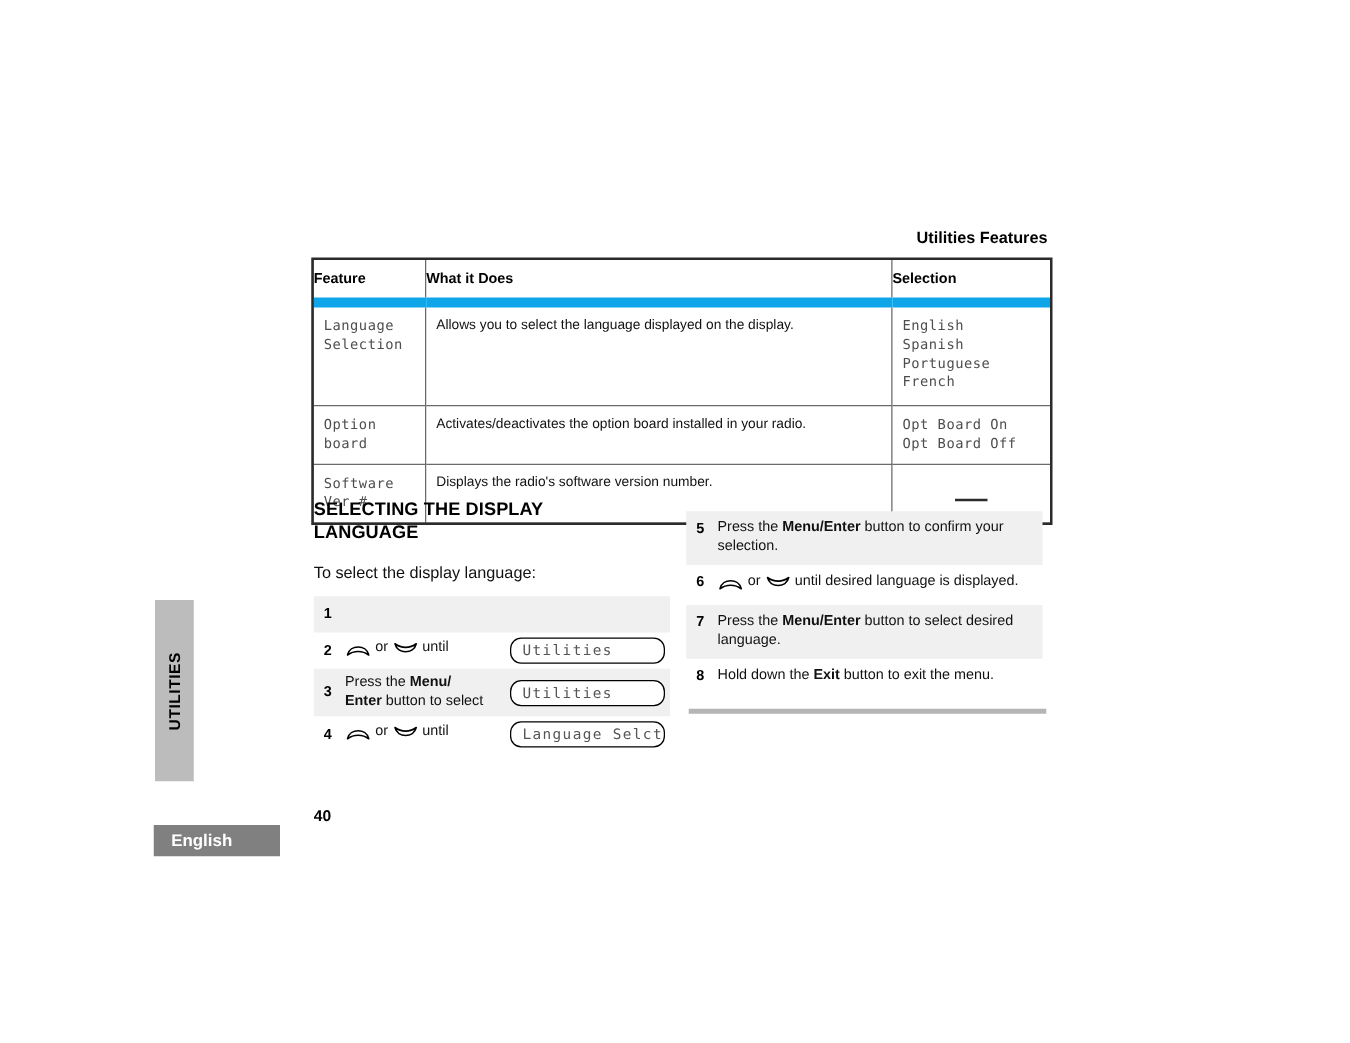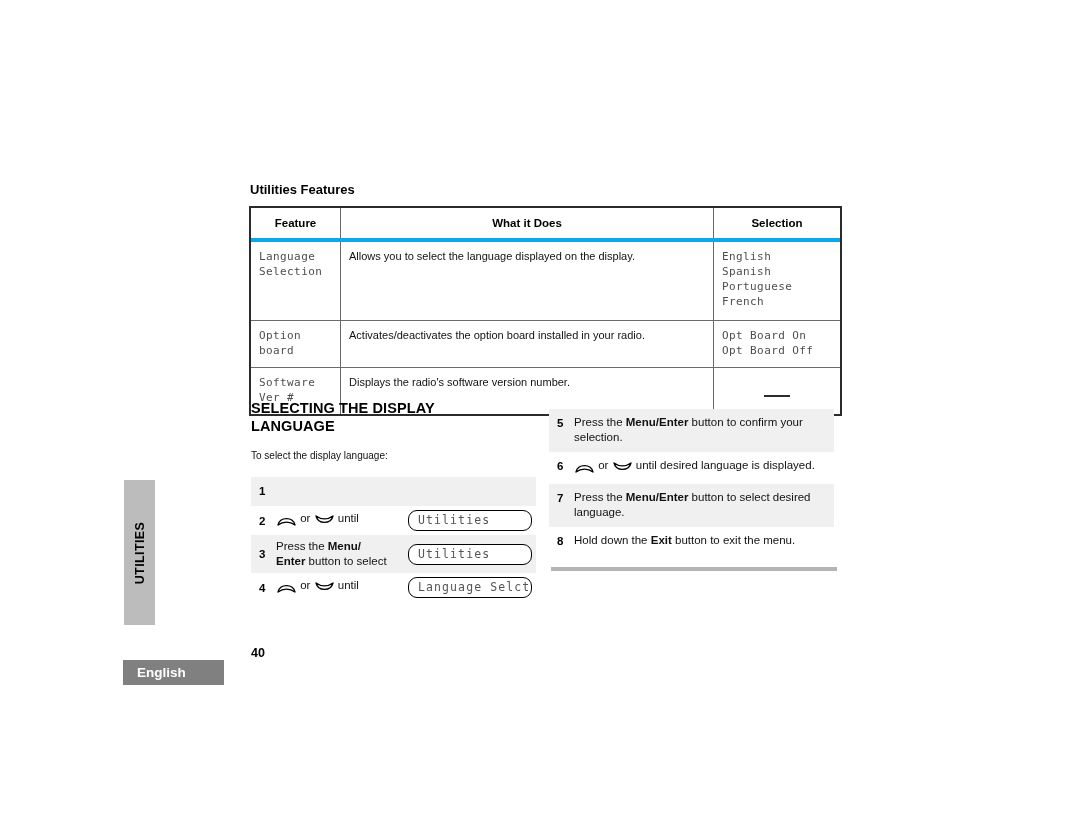--- a/index.html
+++ b/index.html
@@ -62,44 +62,44 @@
     font-size: 12.5px;
     font-weight: bold;
   }
 
   
   #table-title {
     position: absolute;
     left: 250px;
     top: 182px;
     width: 588px;
-    text-align: left;
+    text-align: right;
     font-size: 13px;
     font-weight: bold;
   }
   #features-table {
     position: absolute;
     left: 250px;
     top: 207px;
     width: 587px;
     border-collapse: collapse;
     table-layout: fixed;
   }
   #features-table td, #features-table th {
     border: 1px solid #6a6a6a;
     padding: 0;
     vertical-align: top;
   }
   #features-table thead th {
-    text-align: center;
+    text-align: left;
     font-size: 11.5px;
     font-weight: bold;
     height: 30px;
     vertical-align: middle;
-    border-bottom: 4px solid #0ea5e9;
+    border-bottom: 8px solid #0ea5e9;
   }
   #features-table tbody td {
     font-size: 11px;
     padding: 7px 8px 9px 8px;
   }
   .col-feature { width: 89px; }
   .col-what    { width: 372px; }
   .col-settings{ width: 126px; }
 
   
@@ -148,21 +148,21 @@
     width: 260px;
     font-size: 14.5px;
     font-weight: bold;
     line-height: 17.5px;
     letter-spacing: 0.1px;
   }
   #section-intro {
     position: absolute;
     left: 251px;
     top: 450px;
-    font-size: 10px;
+    font-size: 13px;
     color: #111;
   }
 
   
   .steplist {
     position: absolute;
     width: 285px;
   }
   #steps-left  { left: 251px; top: 477px; }
   #steps-right { left: 549px; top: 409px; }

